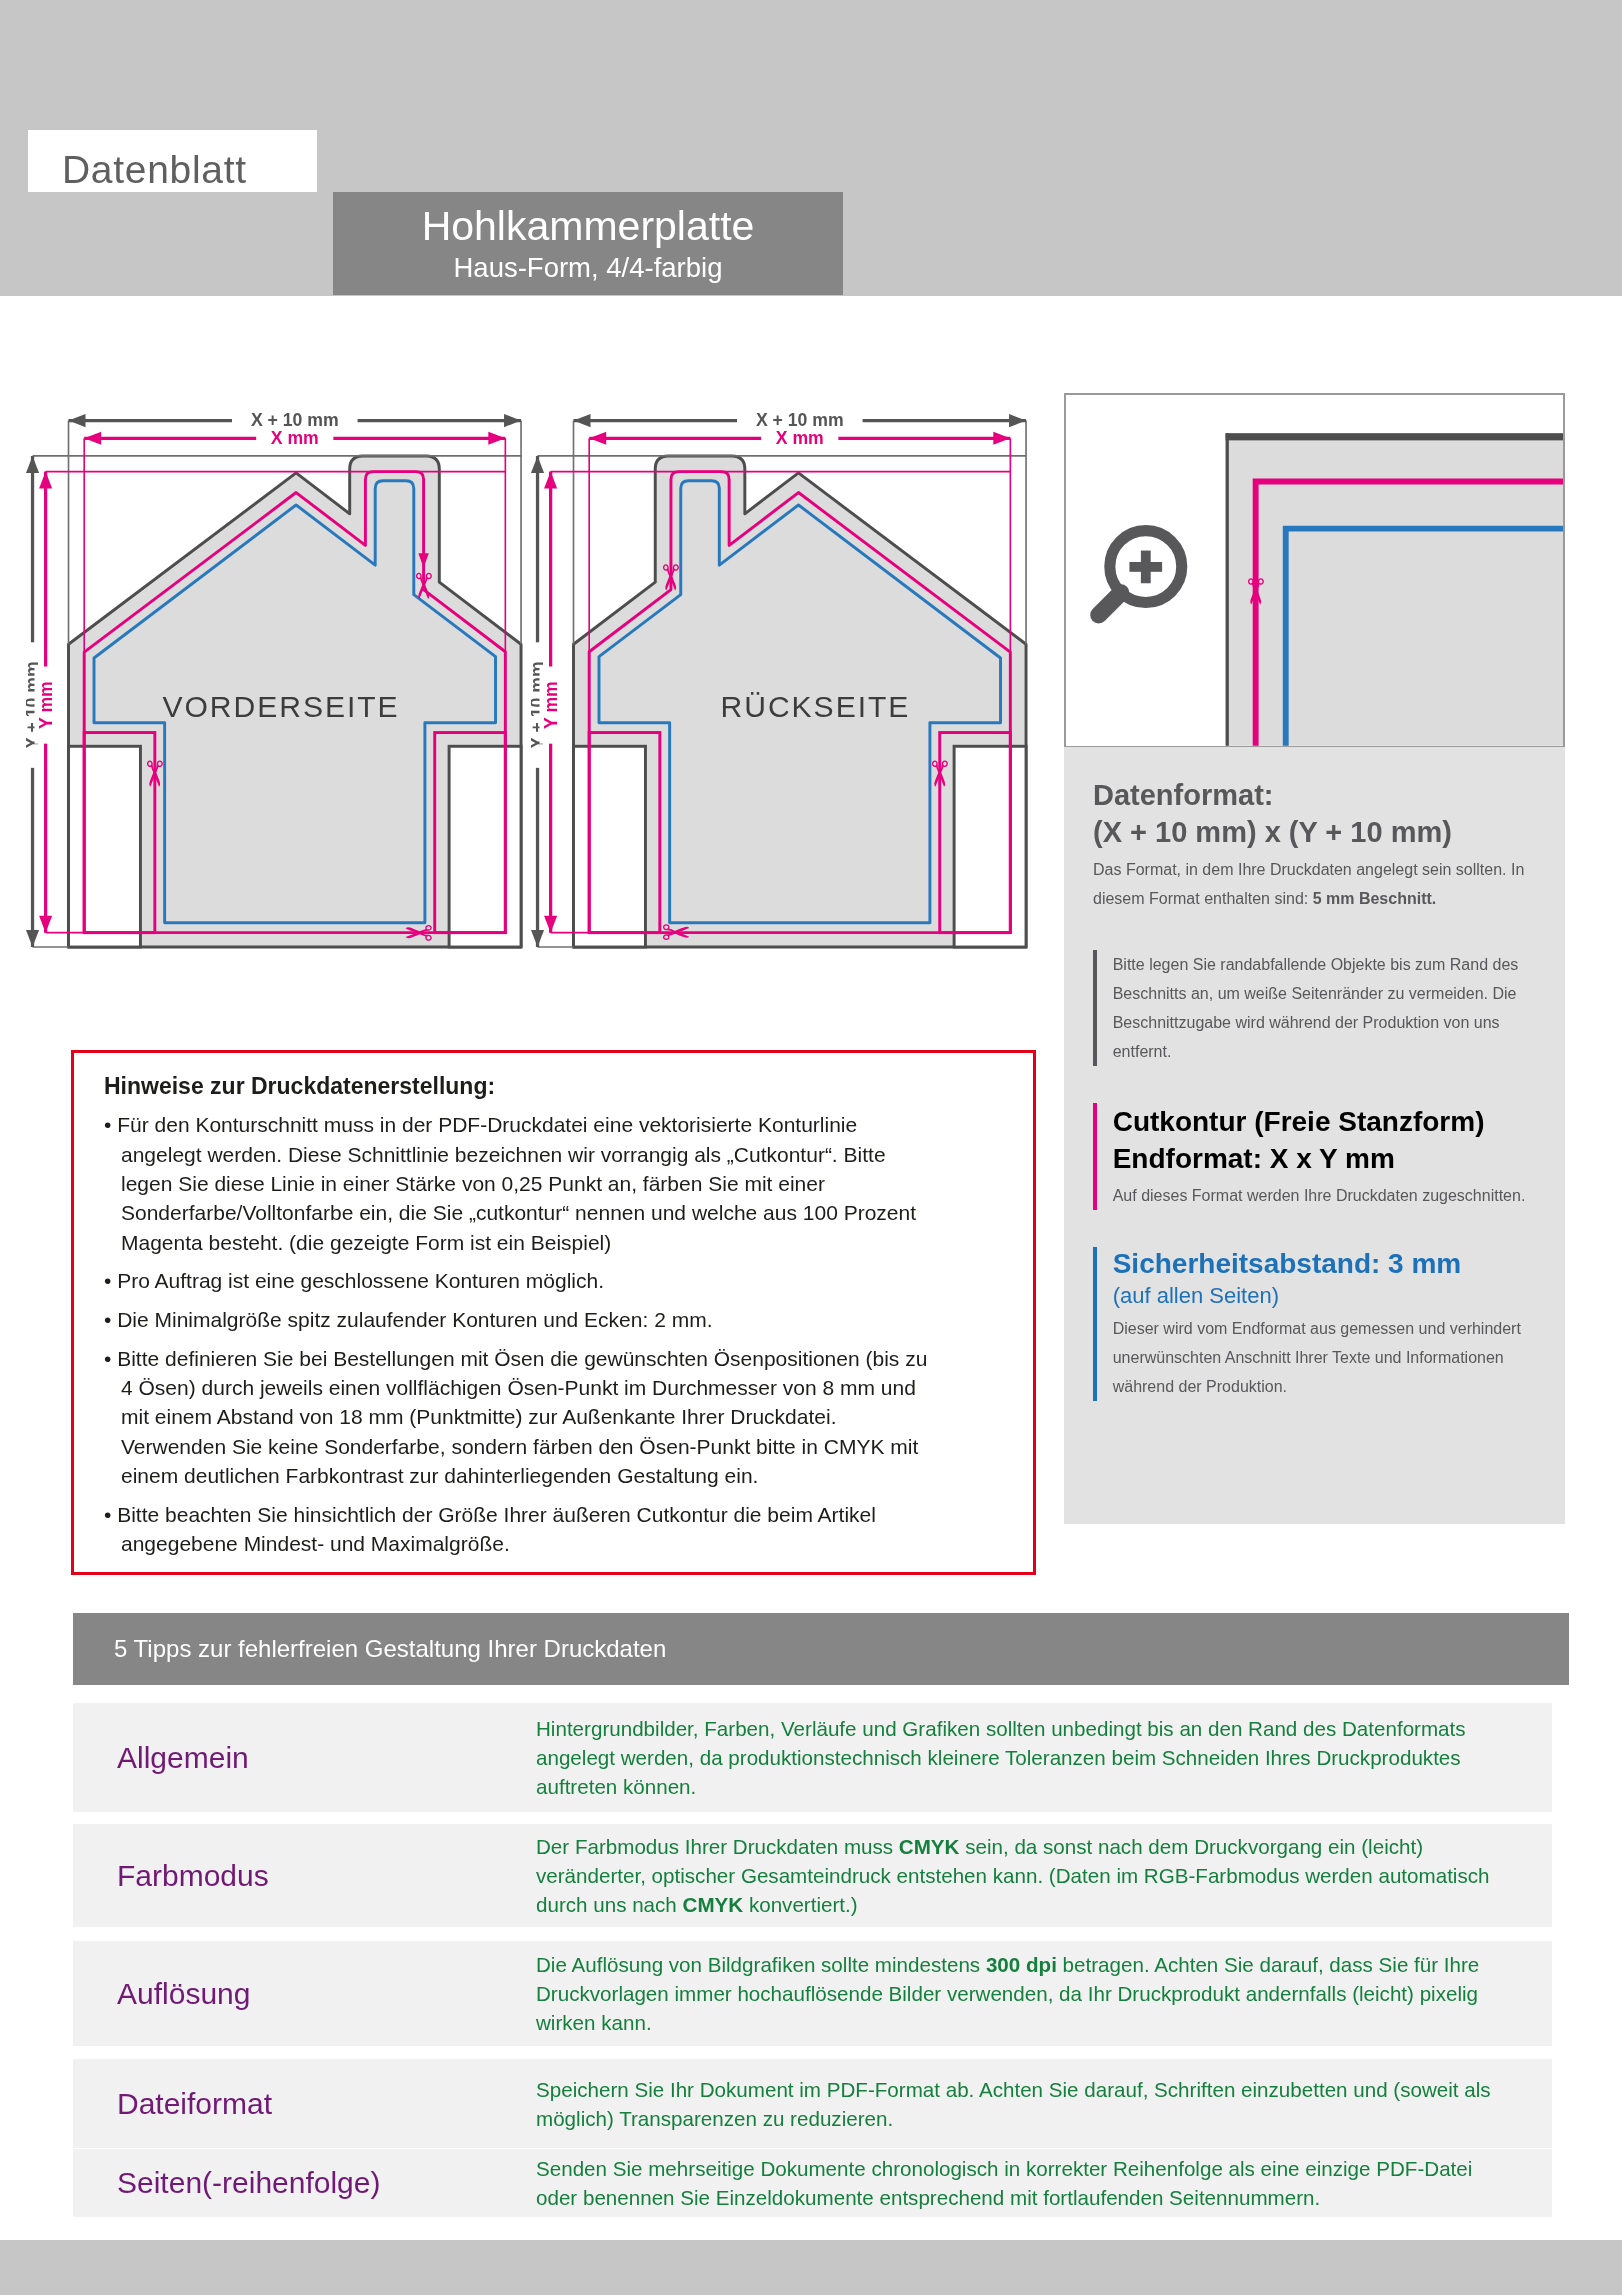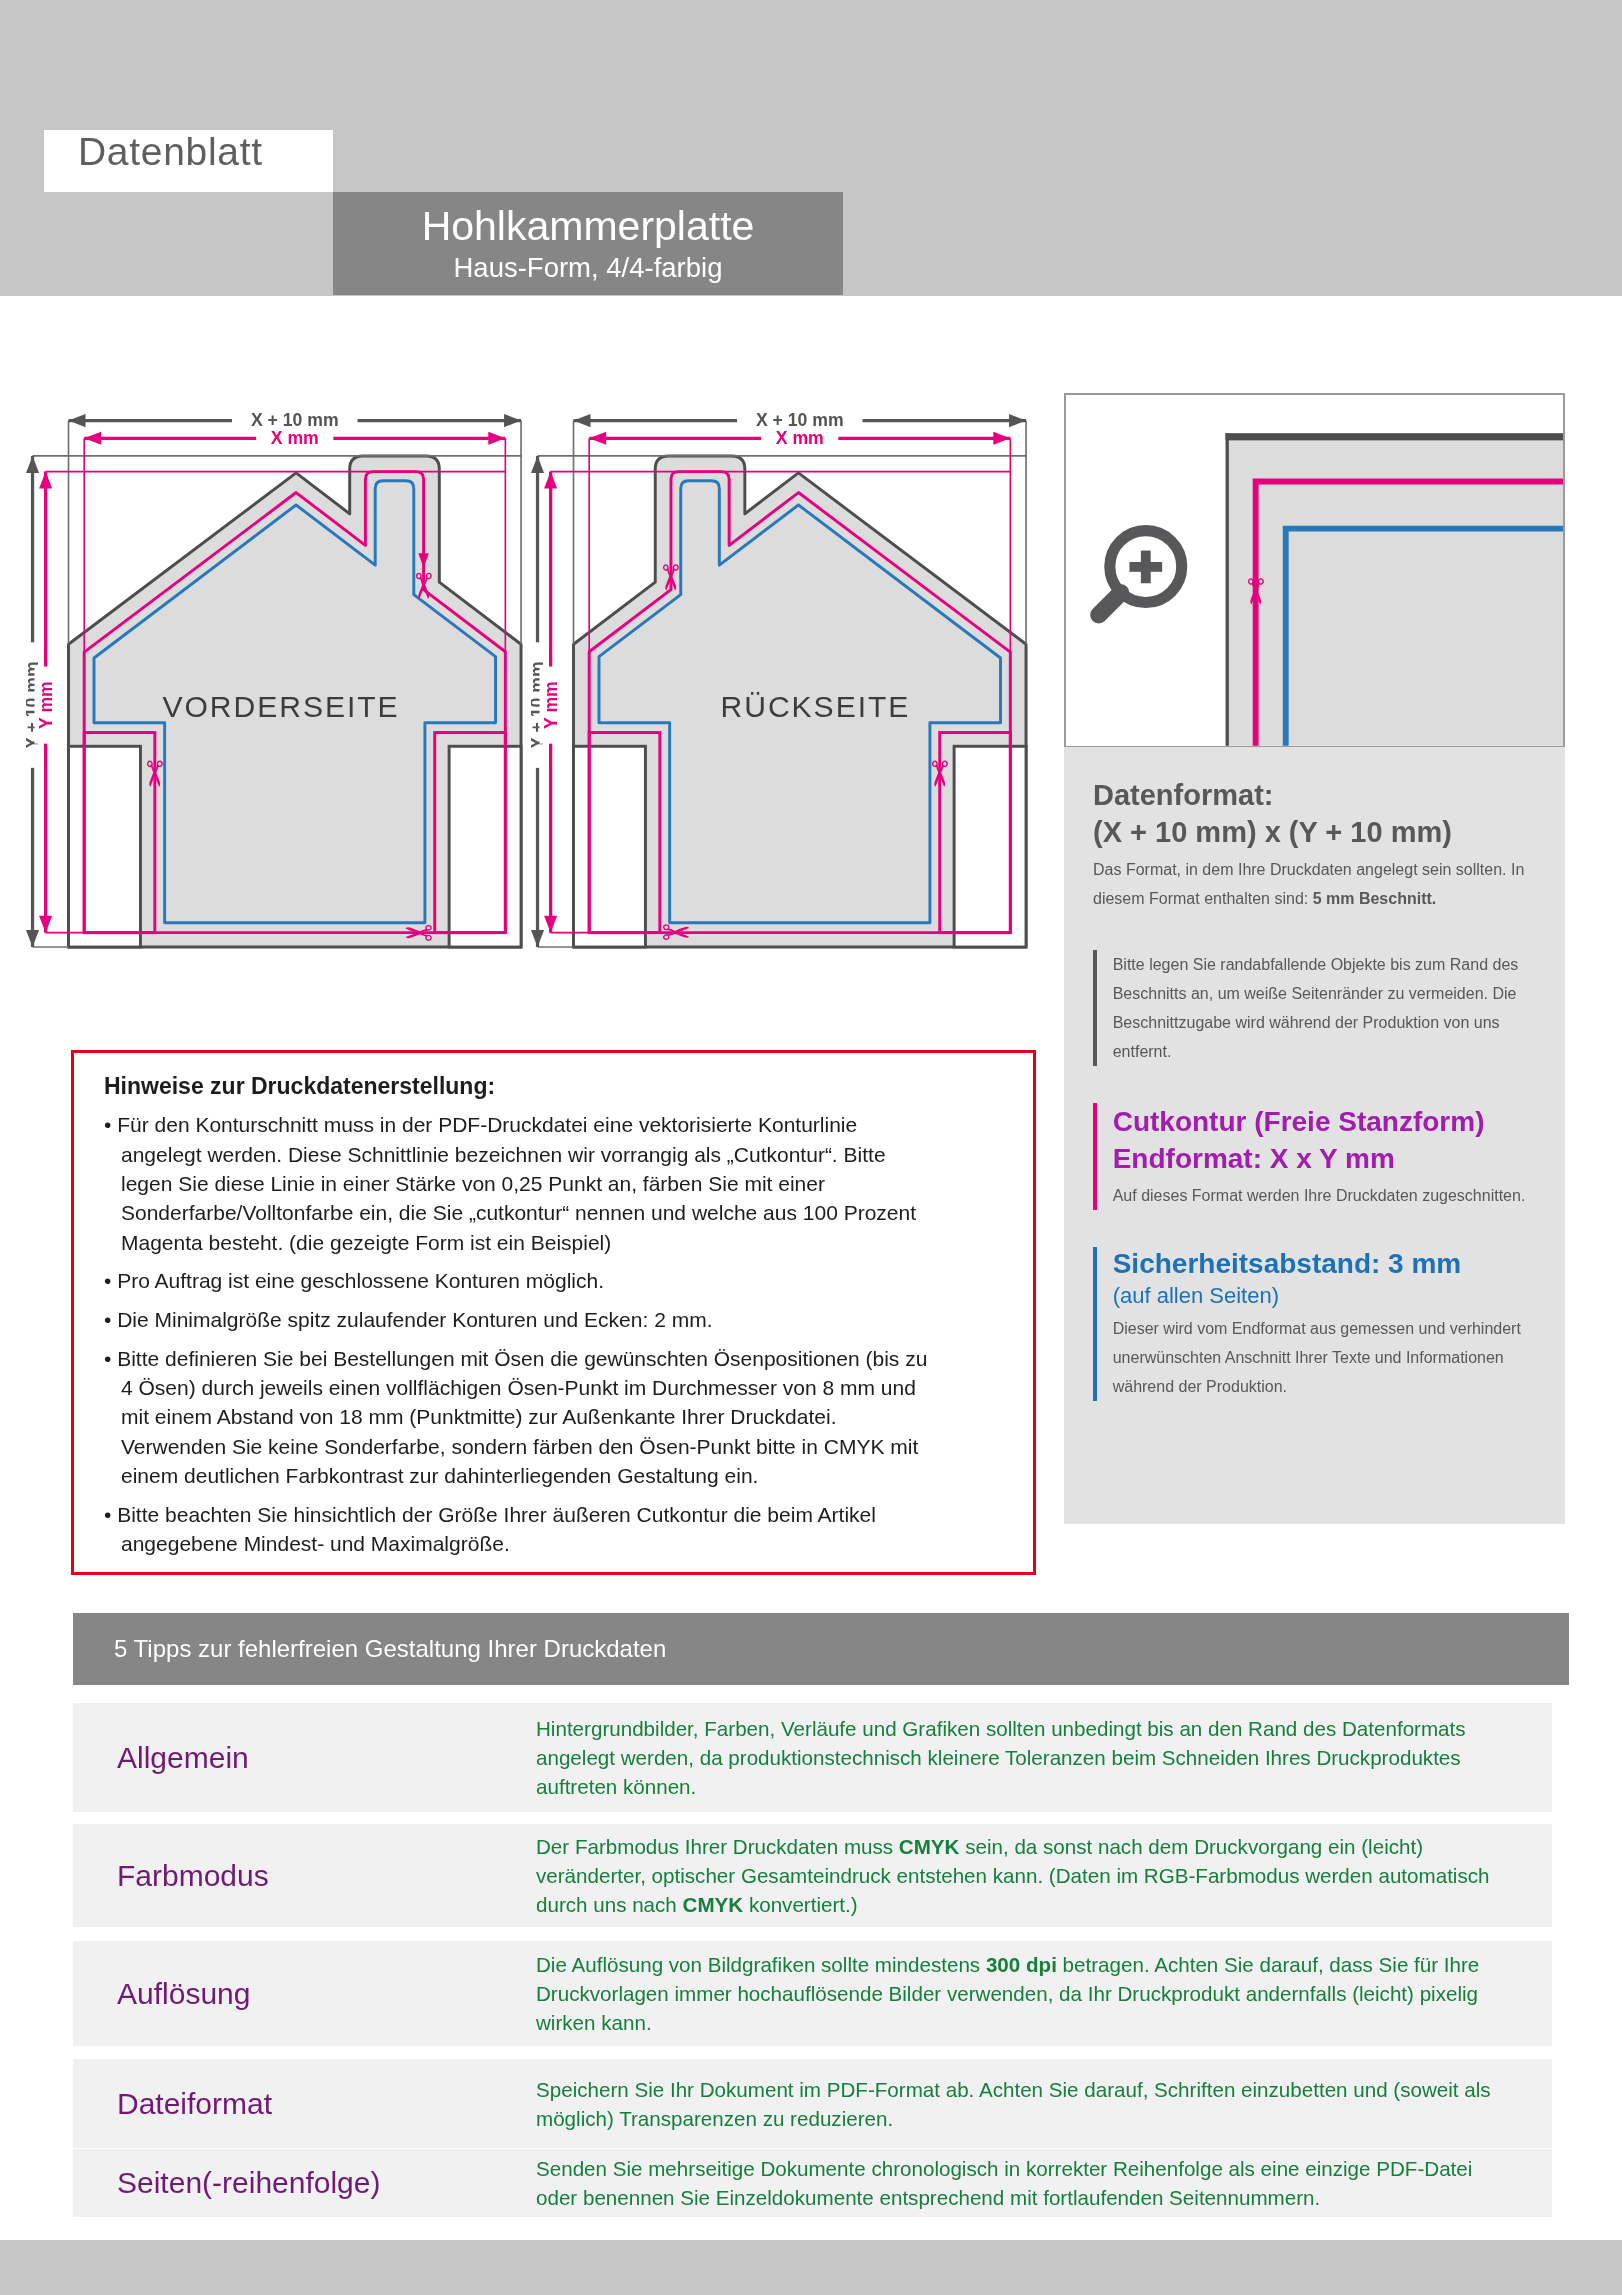--- a/index.html
+++ b/index.html
@@ -4,22 +4,22 @@
 <style>
   html,body{margin:0;padding:0;}
   body{
     width:1623px;height:2295px;position:relative;background:#ffffff;
     font-family:"Liberation Sans",sans-serif;color:#58585a;overflow:hidden;
   }
   .abs{position:absolute;}
 
   
   #header-band{left:0;top:0;width:1623px;height:296px;background:#c6c6c6;}
-  #datenblatt-box{left:44px;top:130px;width:289px;height:62px;background:#ffffff;
-    display:flex;align-items:flex-start;padding-left:34px;box-sizing:border-box;}
+  #datenblatt-box{left:28px;top:130px;width:289px;height:62px;background:#ffffff;
+    display:flex;align-items:flex-end;padding-left:34px;box-sizing:border-box;}
   #datenblatt-box span{font-size:39px;color:#5f5f5f;letter-spacing:0.7px;}
   #title-bar{left:333px;top:192px;width:510px;height:103px;background:#868686;
     display:flex;flex-direction:column;align-items:center;justify-content:center;color:#fff;}
   #title-bar .t1{font-size:41px;line-height:47px;}
   #title-bar .t2{font-size:27.5px;line-height:35px;}
 
   
   .diagram{width:497px;height:576px;}
   #diagram-front{left:26px;top:404px;}
   #diagram-back{left:531px;top:404px;}
@@ -35,21 +35,21 @@
     border:2px solid #9a9a9a;box-sizing:border-box;}
 
   
   #format-panel{left:1064px;top:747px;width:501px;height:777px;background:#e2e2e2;
     box-sizing:border-box;padding:30px 29px 0 29px;}
   #format-panel h2{margin:0;font-size:29px;line-height:37px;color:#58585a;}
   #format-panel .body{font-size:16px;line-height:29px;color:#58585a;margin-top:3.9px;}
   .bar-block{border-left:4.6px solid #58585a;padding-left:15.7px;margin-top:37px;}
   .bar-block.magenta{border-left-color:#e6007e;}
   .bar-block.blue{border-left-color:#1d71b8;}
-  .bar-block .h-mag{font-size:28px;line-height:37px;font-weight:bold;color:#a21caf;margin:0;}
+  .bar-block .h-mag{font-size:28px;line-height:37px;font-weight:bold;color:#000000;margin:0;}
   .bar-block .h-blue{font-size:28px;line-height:34px;font-weight:bold;color:#1d71b8;margin:0;}
   .bar-block .sub-blue{font-size:22px;line-height:29px;color:#1d71b8;}
   .bar-block .body{margin-top:2.6px;}
 
   
   #red-box{left:71px;top:1050px;width:965px;height:525px;border:3.9px solid #e2001a;
     box-sizing:border-box;background:#fff;padding:19.6px 98px 0 30px;color:#1d1d1b;}
   #red-box h3{margin:0 0 10.5px 0;font-size:23px;color:#1d1d1b;}
   #red-box ul{margin:0;padding:0;list-style:none;}
   #red-box li{font-size:21px;line-height:29.4px;margin-bottom:9.2px;padding-left:17px;text-indent:-17px;}

